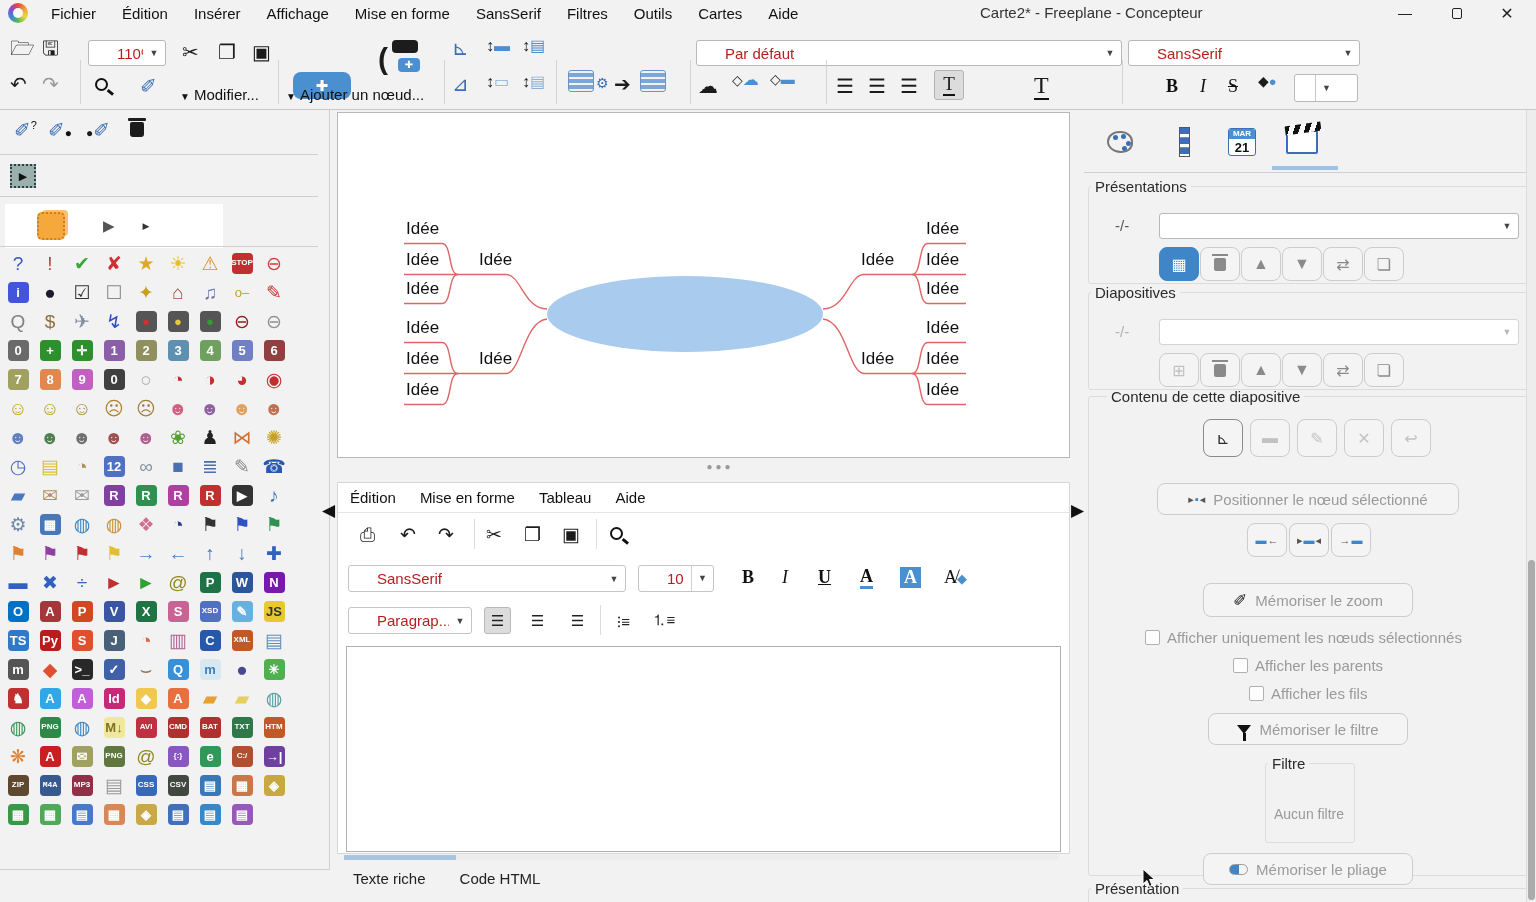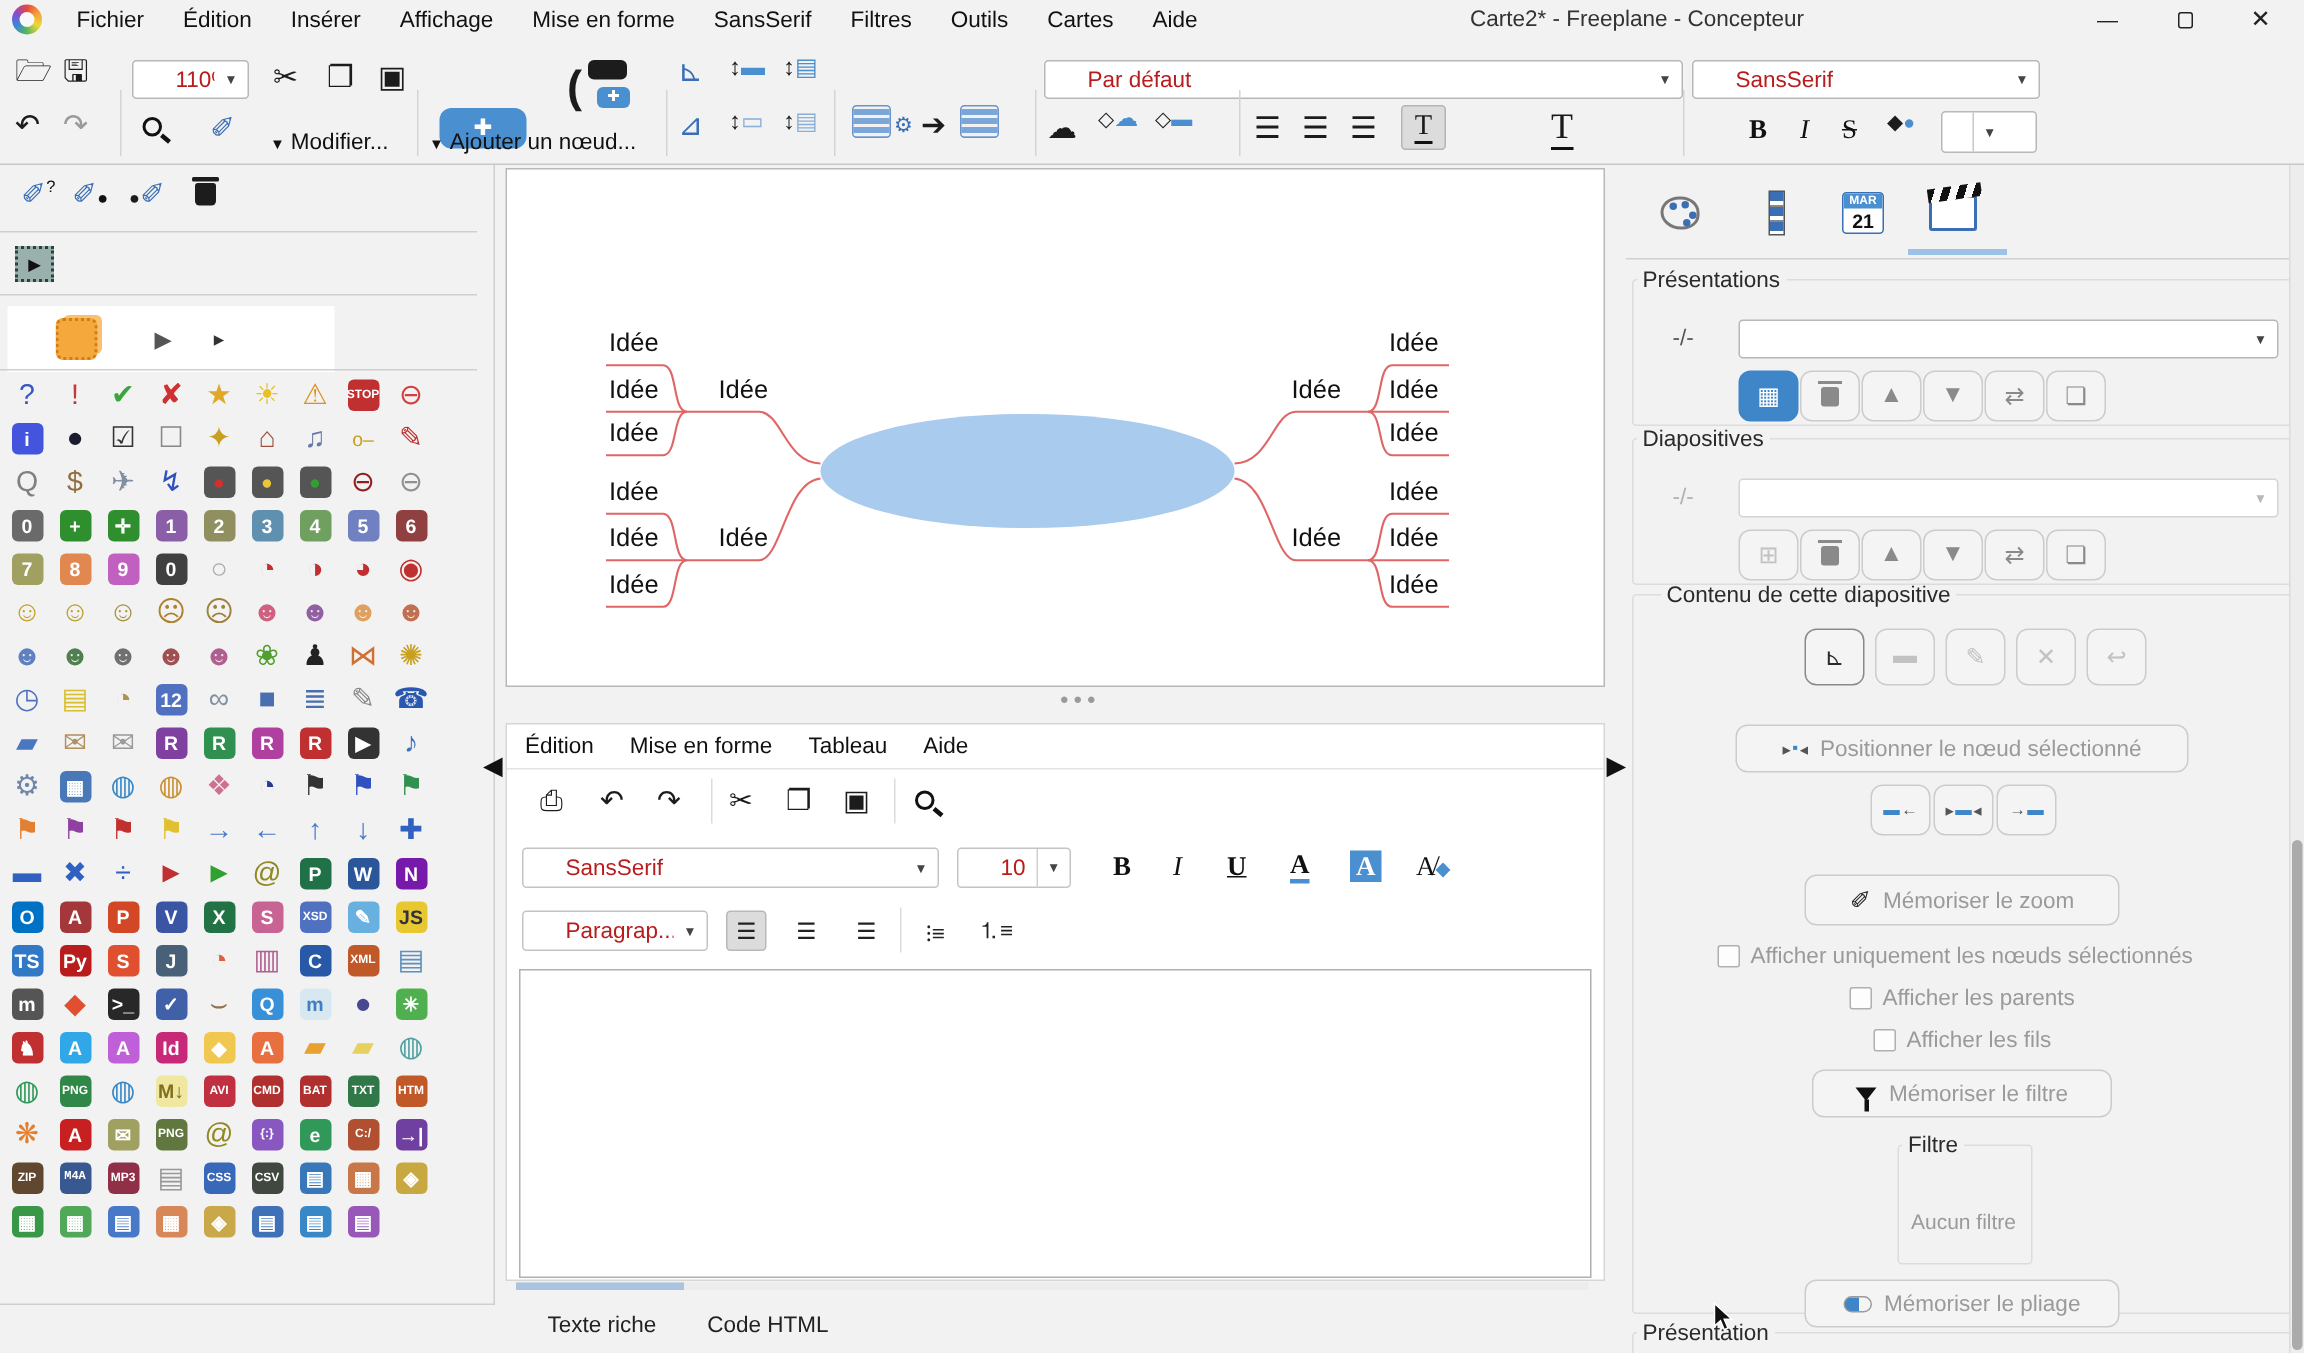--- a/index.html
+++ b/index.html
@@ -63,21 +63,21 @@
   #note-menu span { font-size:15px; padding:4px 12px; color:#111; }
   .nico { position:absolute; font-size:19px; color:#1c1c1c; line-height:1; }
   .nsep { position:absolute; width:1px; height:30px; background:#dcdcdc; }
   .note-combo { border-color:#c4c4c4; }
   .fmt { position:absolute; font-size:18px; color:#111; font-family:"Liberation Serif",serif; }
   .alignbtn { position:absolute; width:27px; height:27px; border-radius:3px; display:flex; align-items:center; justify-content:center; font-size:15px; color:#222; }
   .alignbtn.pressed { background:#dcdcdc; border:1px solid #b8b8b8; }
   #note-edit { position:absolute; left:8px; top:163px; width:715px; height:206px; background:#fff; border:1px solid #b0b0b0; }
   #note-hscroll { position:absolute; left:6px; top:372px; width:715px; height:5px; background:#ececec; }
   #note-hscroll .thumb { width:112px; height:5px; background:#a8c4e0; }
-  #note-tabs { position:absolute; left:342px; top:870px; width:733px; height:26px; display:flex;align-items:center; }
+  #note-tabs { position:absolute; left:330px; top:870px; width:733px; height:26px; display:flex; }
   #note-tabs span { font-size:15px; color:#222; margin-right:34px; }
   #note-tabs span:first-child { margin-left:23px; }
 
   
   #rightpanel { position:absolute; left:1084px; top:110px; width:452px; height:792px; background:#f2f2f2; }
   .rtab { position:absolute; top:10px; width:44px; height:44px; display:flex; align-items:center; justify-content:center; }
   #rtab-underline { position:absolute; left:188px; top:56px; width:66px; height:4px; background:#9cc3e5; }
   #rtabs-border { position:absolute; left:0; top:62px; width:452px; height:1px; background:#d0d0d0; }
   .palette { position:relative; width:26px; height:22px; border:2px solid #777; border-radius:50% 50% 45% 55%; }
   .palette i { position:absolute; width:5px; height:5px; border-radius:50%; background:#3b6fb5; }

